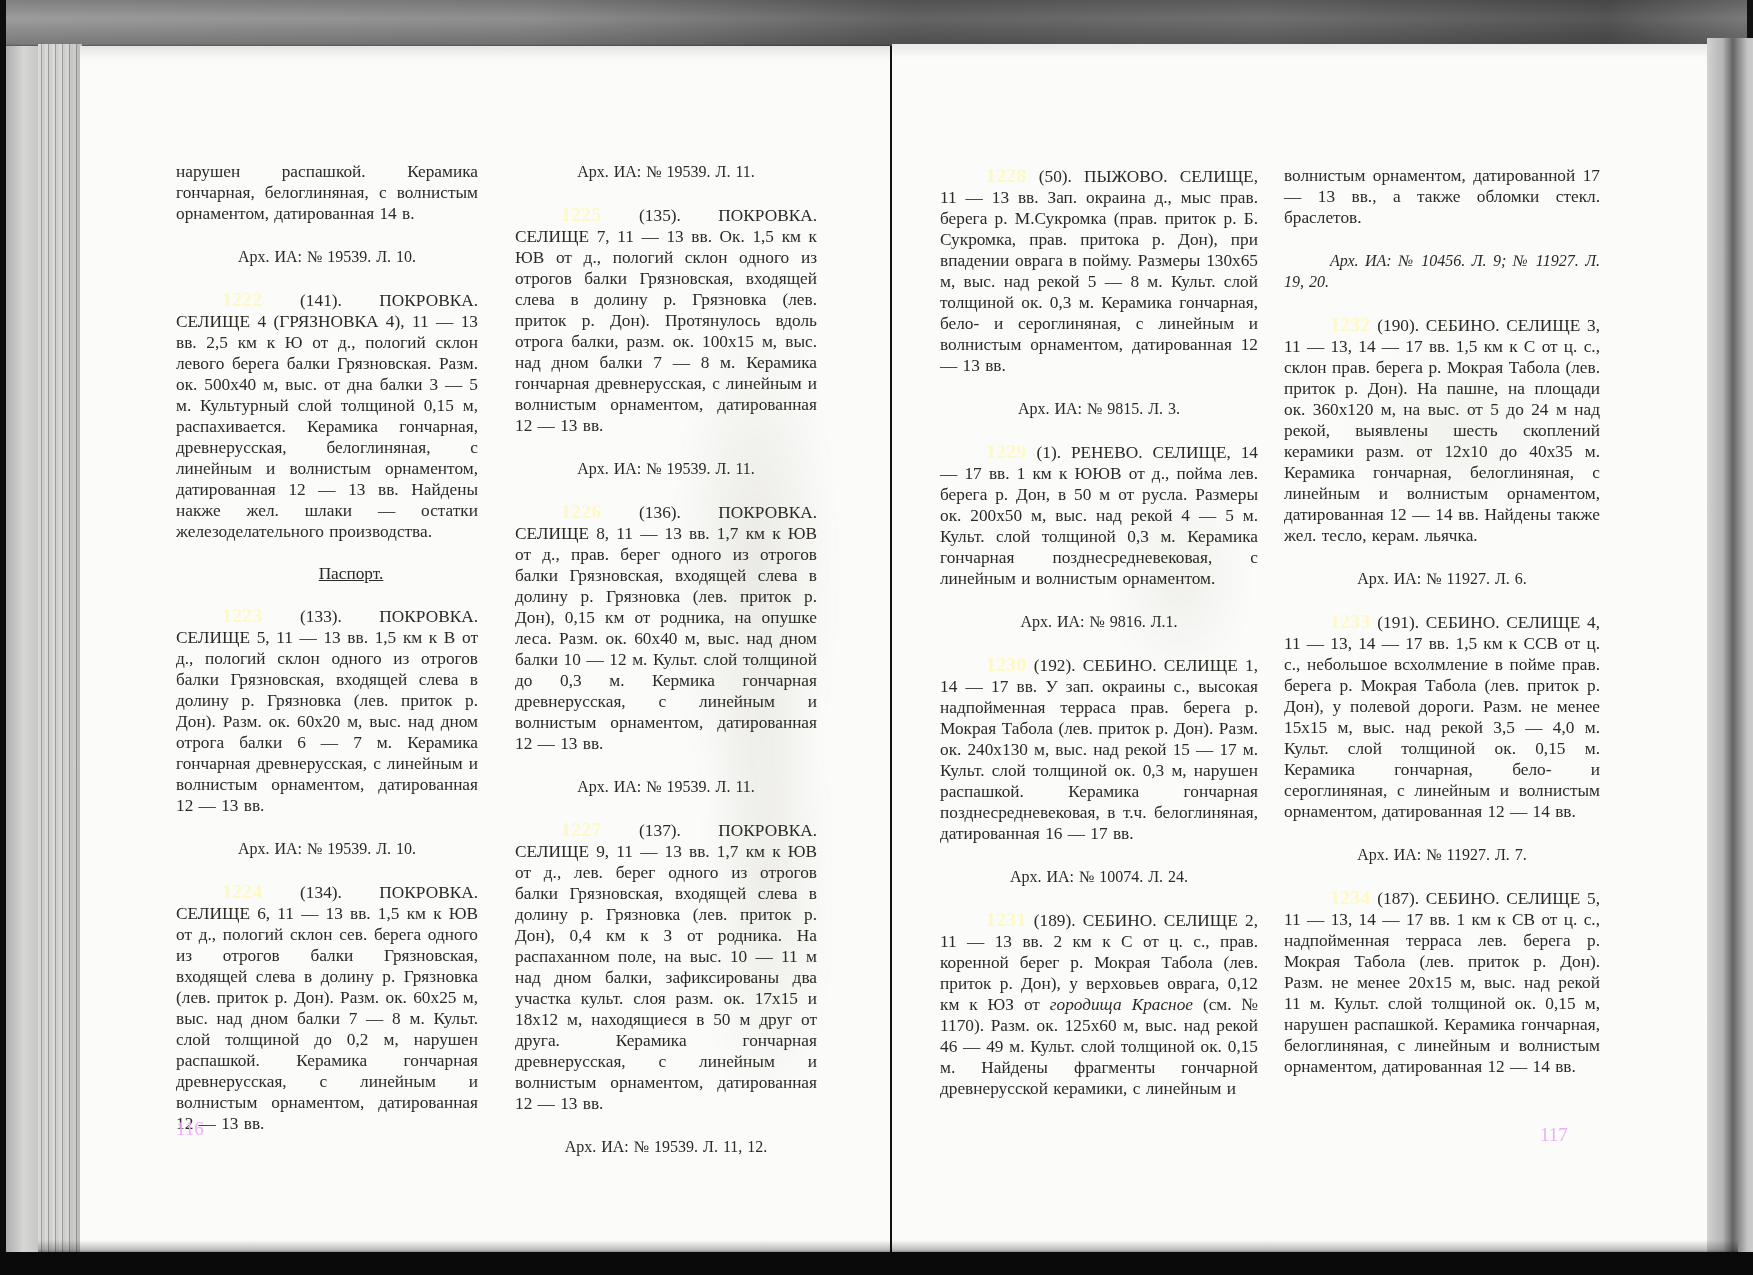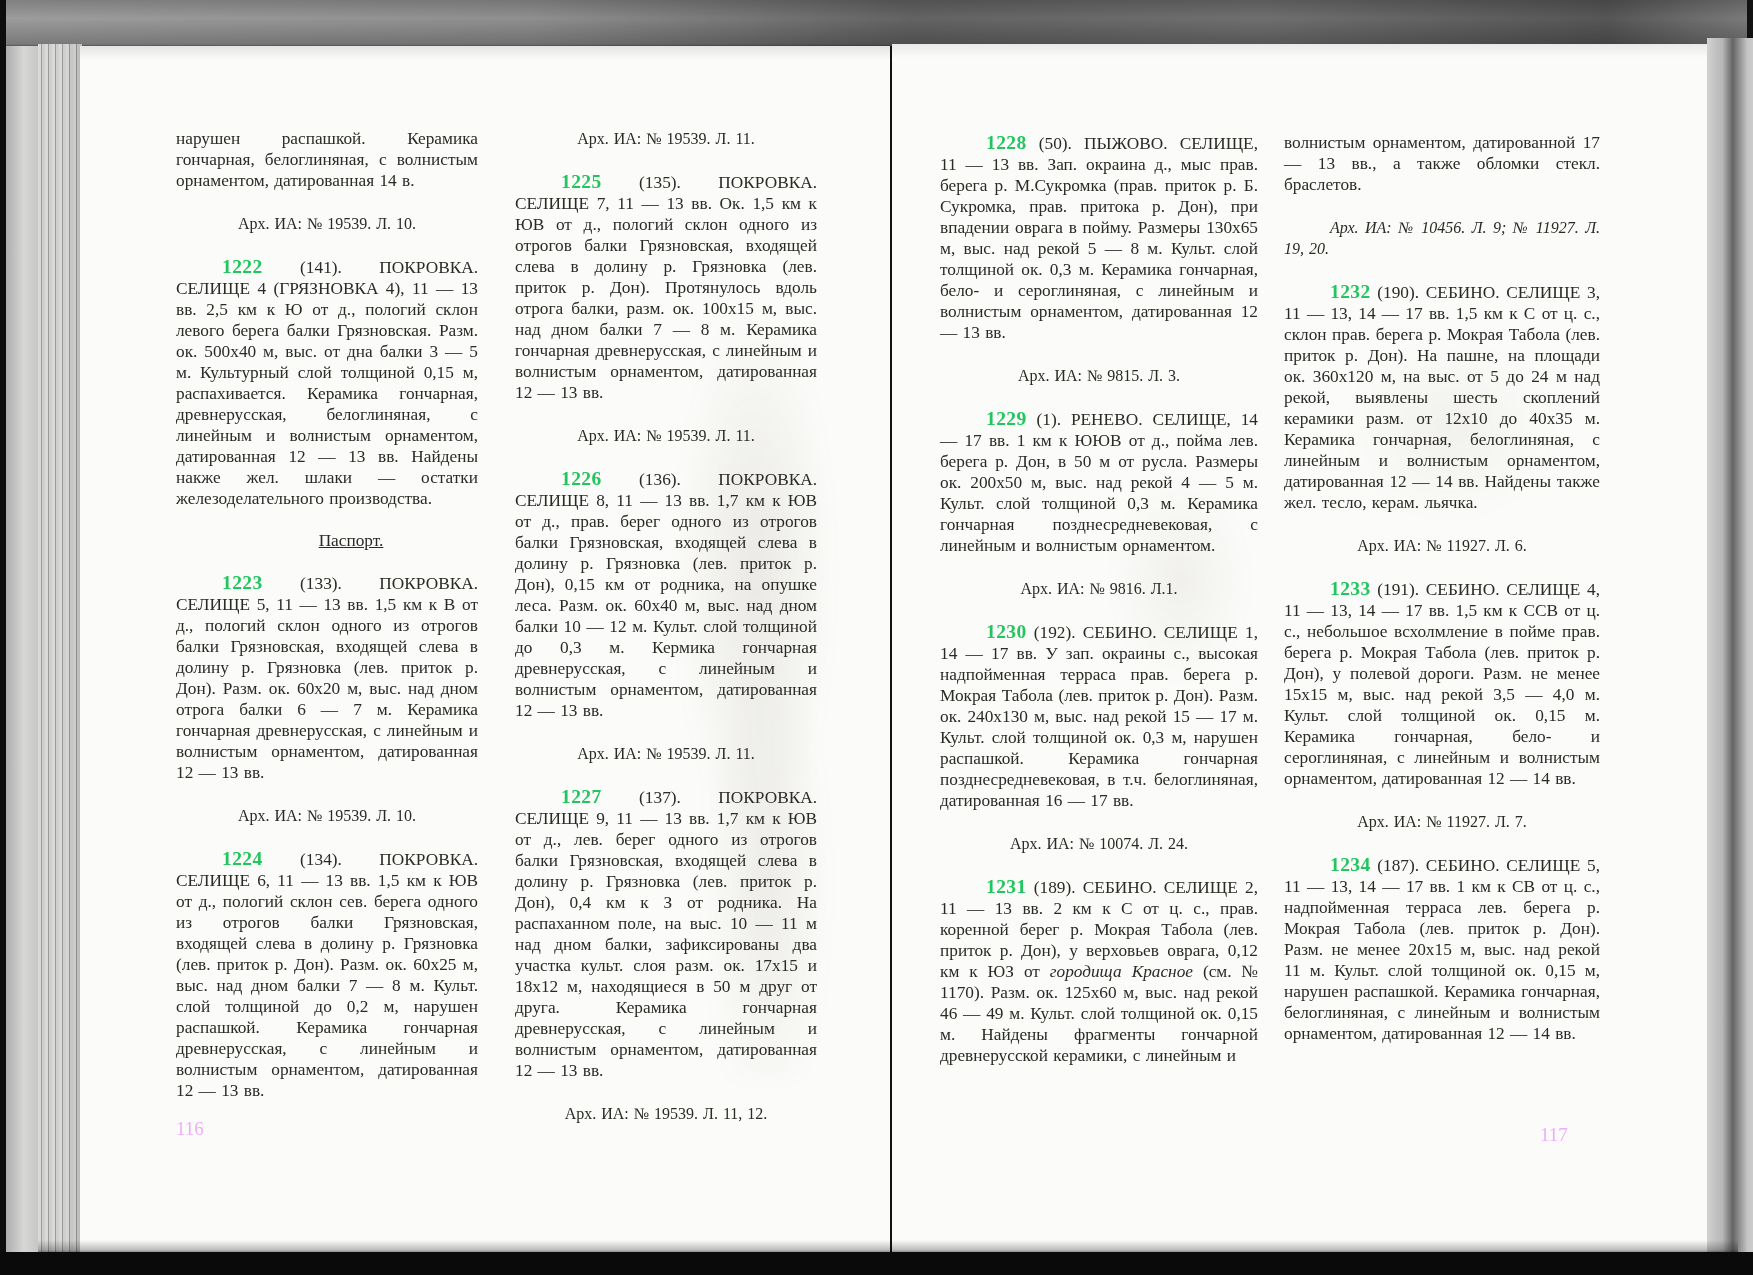--- a/index.html
+++ b/index.html
@@ -46,25 +46,25 @@
   .g1{left:640px;top:300px;width:230px;height:780px;
     background:radial-gradient(ellipse 50% 50% at 50% 35%,rgba(110,104,88,0.12),rgba(110,104,88,0) 70%),
                radial-gradient(ellipse 40% 45% at 55% 75%,rgba(110,104,88,0.10),rgba(110,104,88,0) 70%);}
   .g2{left:1080px;top:430px;width:200px;height:300px;
     background:radial-gradient(ellipse 50% 50% at 50% 50%,rgba(110,104,88,0.08),rgba(110,104,88,0) 70%);}
   .g3{left:1300px;top:300px;width:300px;height:260px;
     background:radial-gradient(ellipse 50% 50% at 50% 50%,rgba(110,104,88,0.07),rgba(110,104,88,0) 70%);}
 
   
   .col{position:absolute;text-align:justify;font-size:17.3px;line-height:21px;
-       color:#2b2a25;word-spacing:1px;}
+       color:#2b2a25;word-spacing:1px;margin-top:33px;}
   .col p{margin:0;}
   .col p:first-child{margin-top:0 !important;}
   p.entry{margin-top:21px;text-indent:46px;}
-  b.num{font-weight:bold;font-size:19.5px;letter-spacing:0.4px;color:#22c55e;}
+  b.num{font-weight:bold;font-size:19.5px;letter-spacing:0.4px;color:#fef9c3;}
   p.cite{margin:22px 0;text-align:center;text-indent:0;font-size:16px;}
   p.cite-wrap{margin:22px 0;text-align:justify;text-indent:46px;font-size:16px;font-style:italic;}
   p.label{margin-top:21px;text-align:center;text-indent:48px;text-decoration:underline;}
   p.cont{text-indent:0;}
   .it{font-style:italic;}
 
   #col1{left:176px;top:128px;width:302px;}
   #col2{left:515px;top:128px;width:302px;}
   #col3{left:940px;top:132px;width:318px;}
   #col4{left:1284px;top:132px;width:316px;}

